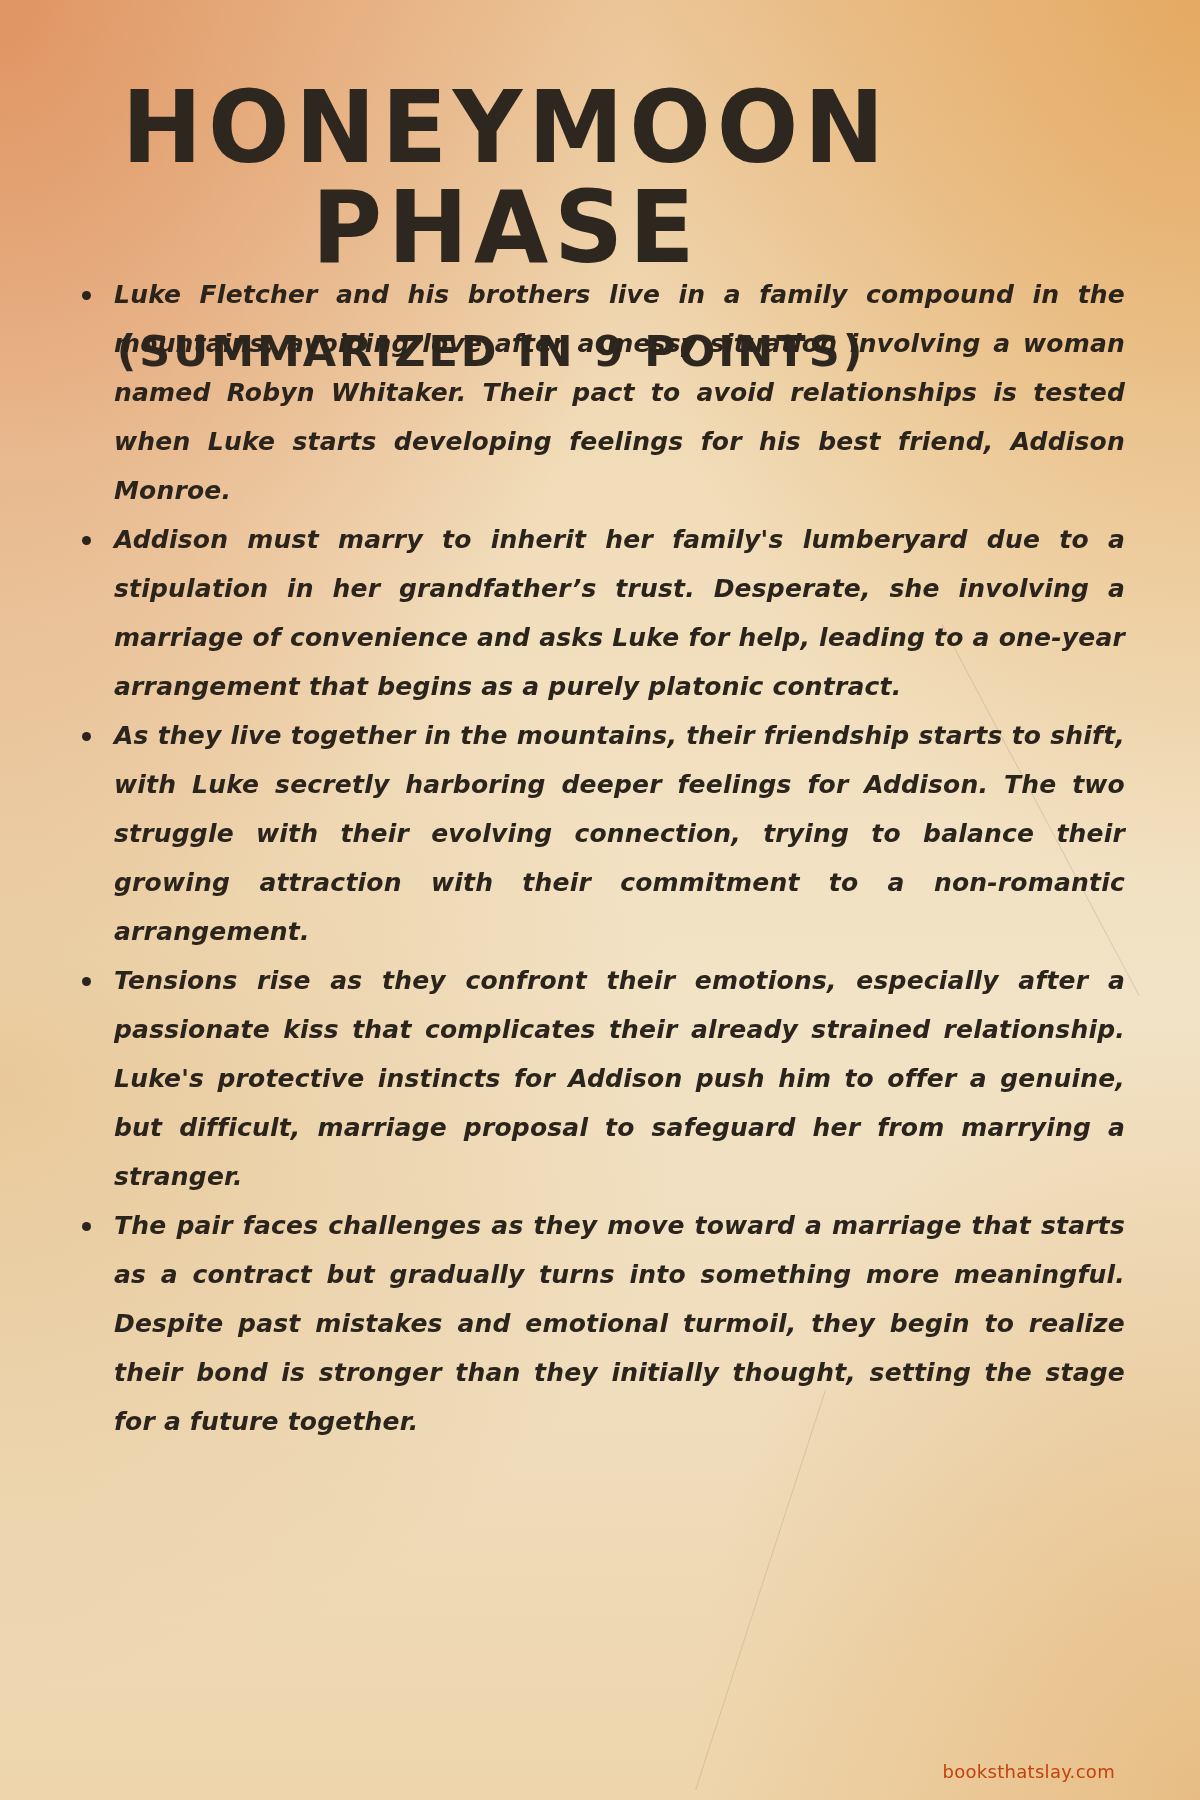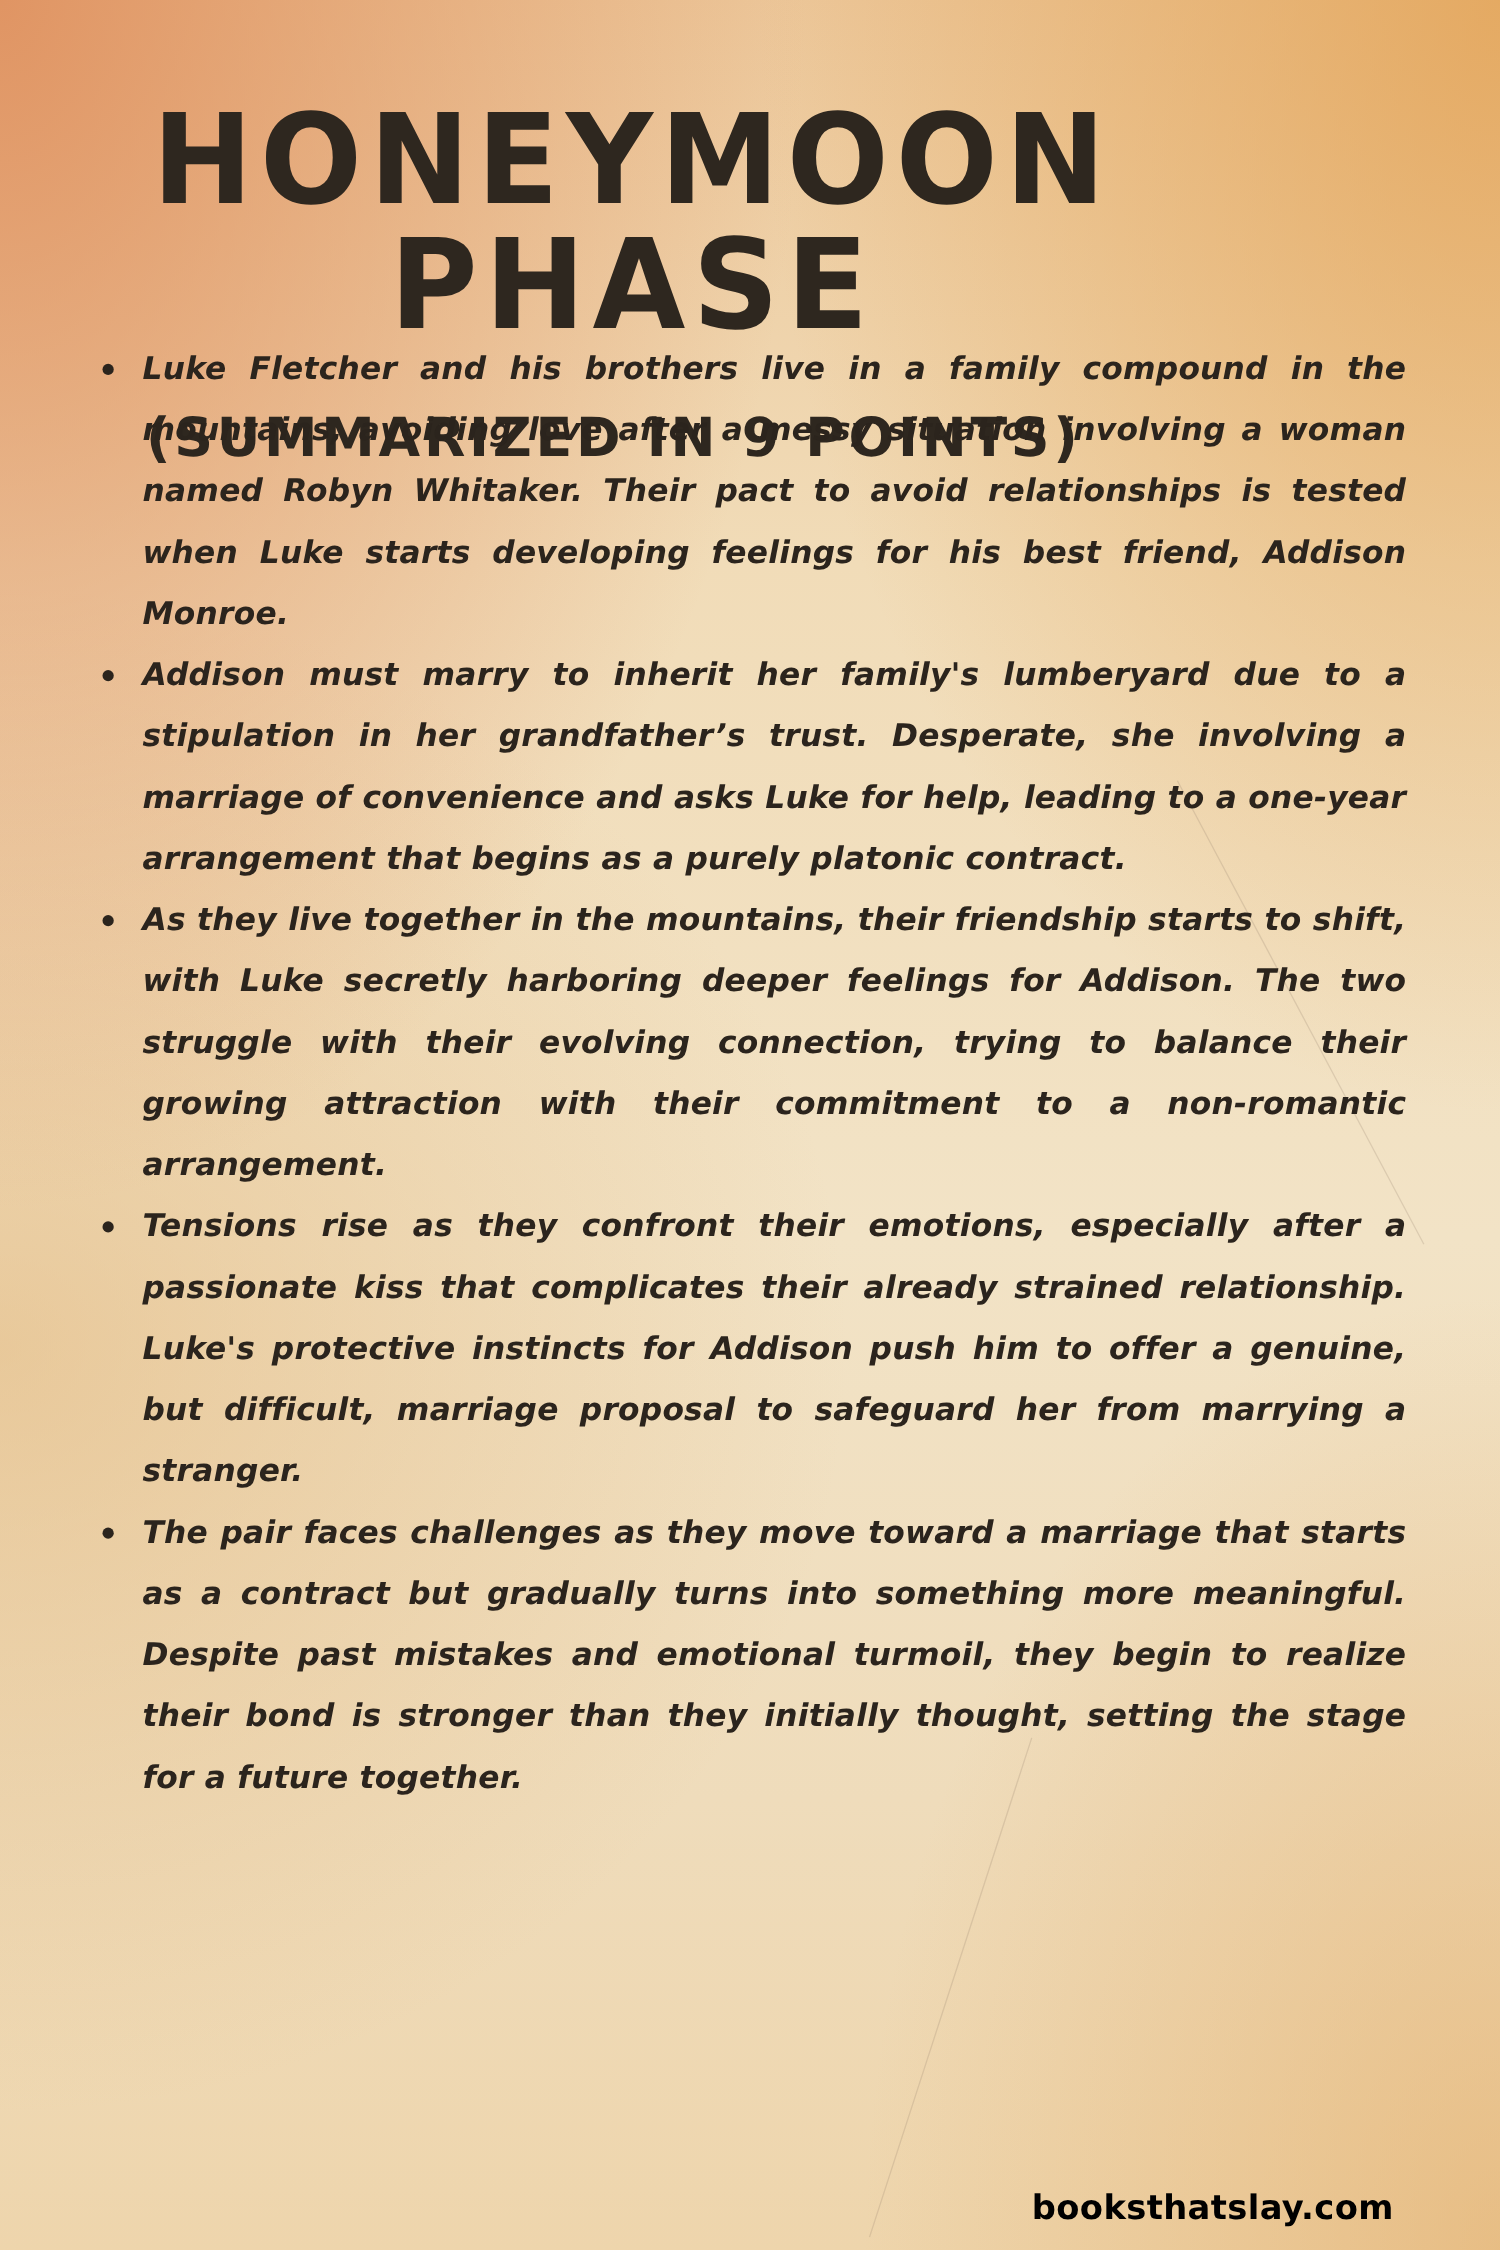--- a/index.html
+++ b/index.html
@@ -80,23 +80,23 @@
       width: 9px;
       height: 9px;
       border-radius: 50%;
       background: #2b241d;
     }
     .footer {
       position: absolute;
       right: 85px;
       bottom: 18px;
       font-family: "DejaVu Sans", sans-serif;
-      font-weight: bold;
-      font-size: 27px;
-      color: #000000;
+      font-weight: normal;
+      font-size: 18px;
+      color: #c2410c;
       letter-spacing: 0.3px;
     }
   </style>
 </head>
 <body>
 
 <div class="paper-crease" style="left:1040px; top:600px; height:420px; transform:rotate(-28deg);"></div>
 <div class="paper-crease" style="left:760px; top:1380px; height:420px; transform:rotate(18deg);"></div>
 
 <header class="header">

